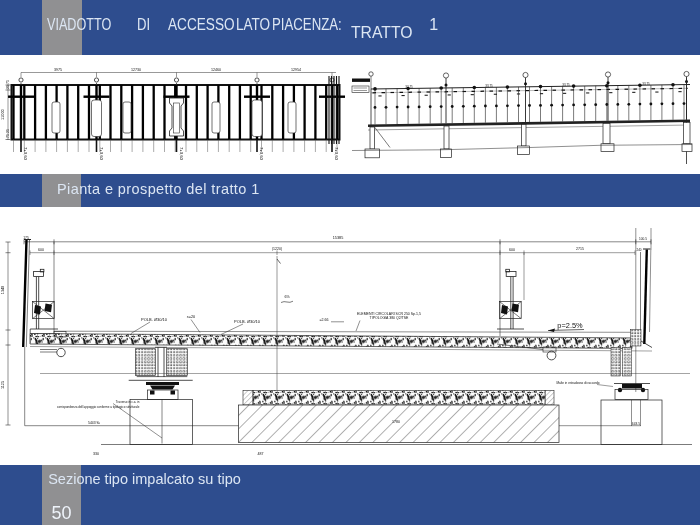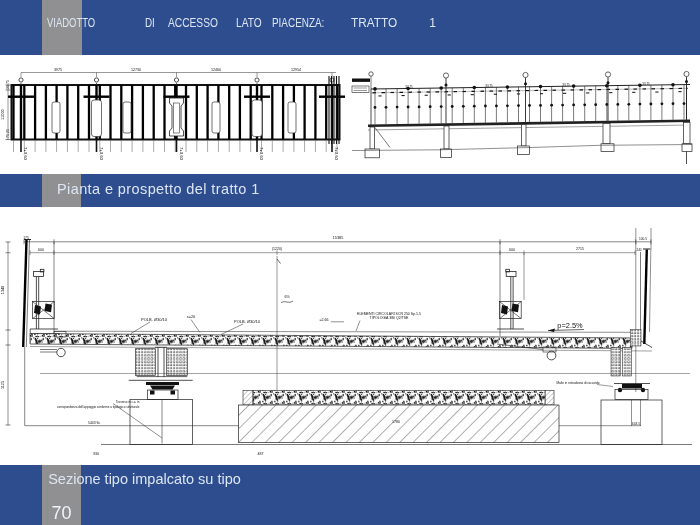--- a/index.html
+++ b/index.html
@@ -1,44 +1,44 @@
 <!DOCTYPE html>
 <html><head>
 <meta charset="utf-8">
 <style>
   html,body{margin:0;padding:0;}
   body{width:700px;height:525px;position:relative;background:#ffffff;overflow:hidden;
        font-family:"Liberation Sans",sans-serif;}
   .abs{position:absolute;}
   .blue{background:#2e4d8e;}
   .gray{background:#909092;}
-  .ttl{position:absolute;top:15.5px;font-size:12px;color:#dce6f3;white-space:nowrap;}
+  .ttl{position:absolute;top:15.5px;font-size:16px;color:#dce6f3;white-space:nowrap;}
   .ttl span{display:inline-block;transform-origin:0 50%;}
 </style>
 </head>
 <body>
 
   <div class="abs blue" style="left:0;top:0;width:700px;height:55px;"></div>
   <div class="abs gray" style="left:42px;top:0;width:40px;height:55px;"></div>
   <div class="ttl" style="left:47.3px;"><span style="transform:scaleX(0.788);">VIADOTTO</span></div>
-  <div class="ttl" style="left:145px;"><span style="transform:scaleX(0.82);">DI</span></div>
+  <div class="ttl" style="left:137px;"><span style="transform:scaleX(0.82);">DI</span></div>
   <div class="ttl" style="left:168px;"><span style="transform:scaleX(0.851);">ACCESSO</span></div>
   <div class="ttl" style="left:236px;"><span style="transform:scaleX(0.847);">LATO</span></div>
   <div class="ttl" style="left:271.7px;text-decoration:underline;"><span style="transform:scaleX(0.826);">PIACENZA:</span></div>
-  <div class="ttl" style="left:351.2px;"><span style="transform:scaleX(0.983);">TRATTO</span></div>
+  <div class="ttl" style="left:351.2px;"><span style="transform:scaleX(0.983);margin-top:8px;">TRATTO</span></div>
   <div class="ttl" style="left:429.3px;"><span style="transform:scaleX(1);">1</span></div>
 
   <div class="abs blue" style="left:0;top:174px;width:700px;height:33px;"></div>
   <div class="abs gray" style="left:42px;top:174px;width:39px;height:33px;"></div>
   <div class="abs" style="left:57px;top:180.6px;font-size:14.5px;letter-spacing:0.4px;color:#dce6f3;white-space:nowrap;">Pianta e prospetto del tratto 1</div>
 
   <div class="abs blue" style="left:0;top:465px;width:700px;height:60px;"></div>
   <div class="abs gray" style="left:42px;top:465px;width:39px;height:60px;"></div>
   <div class="abs" style="left:48.2px;top:471.2px;font-size:14.5px;color:#dce6f3;white-space:nowrap;">Sezione tipo impalcato su tipo</div>
-  <div class="abs" style="left:51.5px;top:503px;font-size:18px;color:#eef3fa;">70</div>
+  <div class="abs" style="left:51.5px;top:503px;font-size:18px;color:#eef3fa;">50</div>
 
   <svg class="abs" style="left:0;top:55px;" width="345" height="119" viewBox="0 0 345 119">
     <g id="plan">
 <rect x="11.5" y="30" width="328" height="54.5" fill="none" stroke="#111" stroke-width="2.0"></rect>
 <line x1="13.5" y1="30" x2="13.5" y2="84.5" stroke="#000" stroke-width="2.3"></line>
 <line x1="13.5" y1="84.5" x2="13.5" y2="97" stroke="#555" stroke-width="0.5"></line>
 <line x1="24.3" y1="30" x2="24.3" y2="84.5" stroke="#000" stroke-width="2.3"></line>
 <line x1="24.3" y1="84.5" x2="24.3" y2="97" stroke="#555" stroke-width="0.5"></line>
 <line x1="35.1" y1="30" x2="35.1" y2="84.5" stroke="#000" stroke-width="2.3"></line>
 <line x1="35.1" y1="84.5" x2="35.1" y2="97" stroke="#555" stroke-width="0.5"></line>

